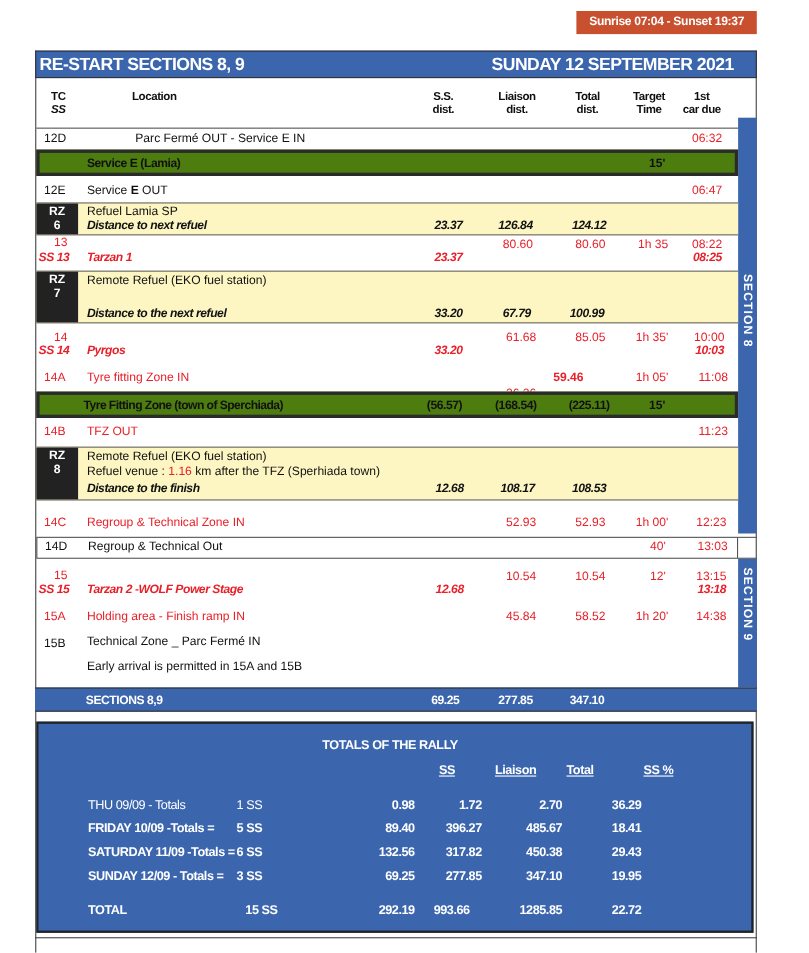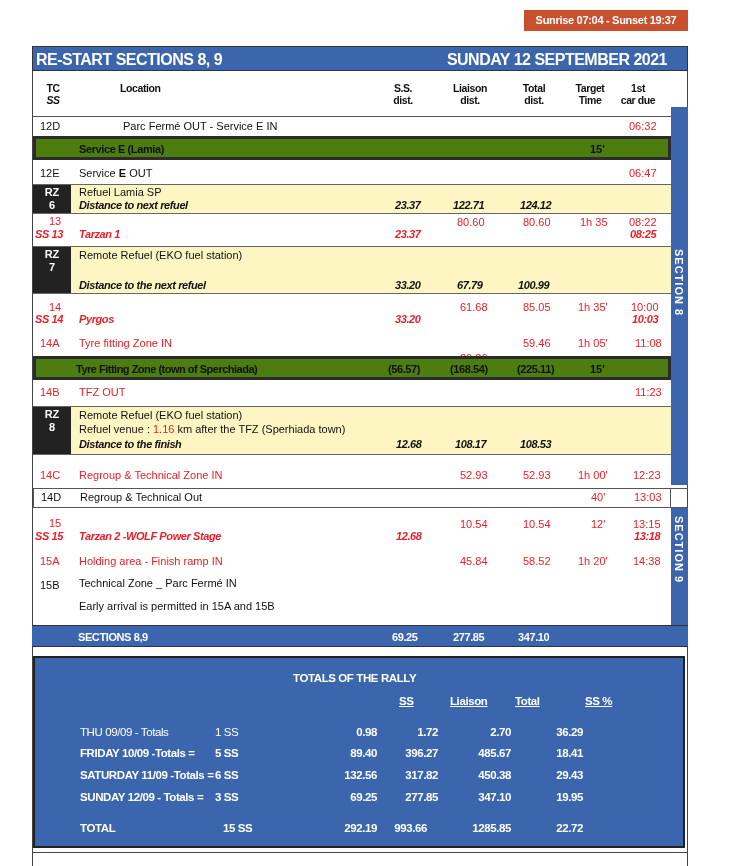--- a/index.html
+++ b/index.html
@@ -89,21 +89,21 @@
 </div>
 
 <div class="row yellow" style="top:184px;height:30px;">
   <div class="rz">
       <div>RZ</div>
       <div>6</div>
     </div>
   <span class="c loc" style="top:1px;">Refuel Lamia SP</span>
   <span class="c loc bi" style="top:14px;">Distance to next refuel</span>
   <span class="c bi" style="left:362px;top:14px;">23.37</span>
-  <span class="c bi" style="left:420px;top:14px;">122.71</span>
+  <span class="c bi" style="left:420px;top:14px;">126.84</span>
   <span class="c bi" style="left:487px;top:14px;">124.12</span>
 </div>
 
 <div class="row" style="top:214px;height:32px;">
   <span class="c red" style="left:16px;top:1px;">13</span>
   <span class="c red bi" style="left:2px;top:14px;">SS 13</span>
   <span class="c loc red bi" style="top:14px;">Tarzan 1</span>
   <span class="c red bi" style="left:362px;top:14px;">23.37</span>
   <span class="c red" style="left:424px;top:2px;">80.60</span>
   <span class="c red" style="left:490px;top:2px;">80.60</span>
@@ -133,21 +133,21 @@
   <span class="c red" style="left:490px;top:3px;">85.05</span>
   <span class="c red" style="left:545px;top:3px;">1h 35'</span>
   <span class="c red" style="left:598px;top:3px;">10:00</span>
   <span class="c red bi" style="left:599px;top:15px;">10:03</span>
 </div>
 
 <div class="row" style="top:334px;height:20px;">
   <span class="c tc red" style="top:3px;">14A</span>
   <span class="c loc red" style="top:3px;">Tyre fitting Zone IN</span>
   <span class="c red" style="left:427px;top:18px;text-decoration:underline;">26.26</span>
-  <span class="c red" style="left:490px;top:3px;">59.46</span>
+  <span class="c red" style="left:470px;top:3px;font-weight:bold;">59.46</span>
   <span class="c red" style="left:545px;top:3px;">1h 05'</span>
   <span class="c red" style="left:602px;top:3px;">11:08</span>
 </div>
 
 <div class="row band-blue" style="top:356px;height:24px;">
   <span class="c loc b" style="top:4px;left:40px;letter-spacing:-0.5px;">Tyre Fitting Zone  (town of Sperchiada)</span>
   <span class="c b" style="left:352px;top:4px;letter-spacing:-0.4px;">(56.57)</span>
   <span class="c b" style="left:414px;top:4px;letter-spacing:-0.4px;">(168.54)</span>
   <span class="c b" style="left:481px;top:4px;letter-spacing:-0.4px;">(225.11)</span>
   <span class="c b" style="left:554px;top:4px;">15'</span>

